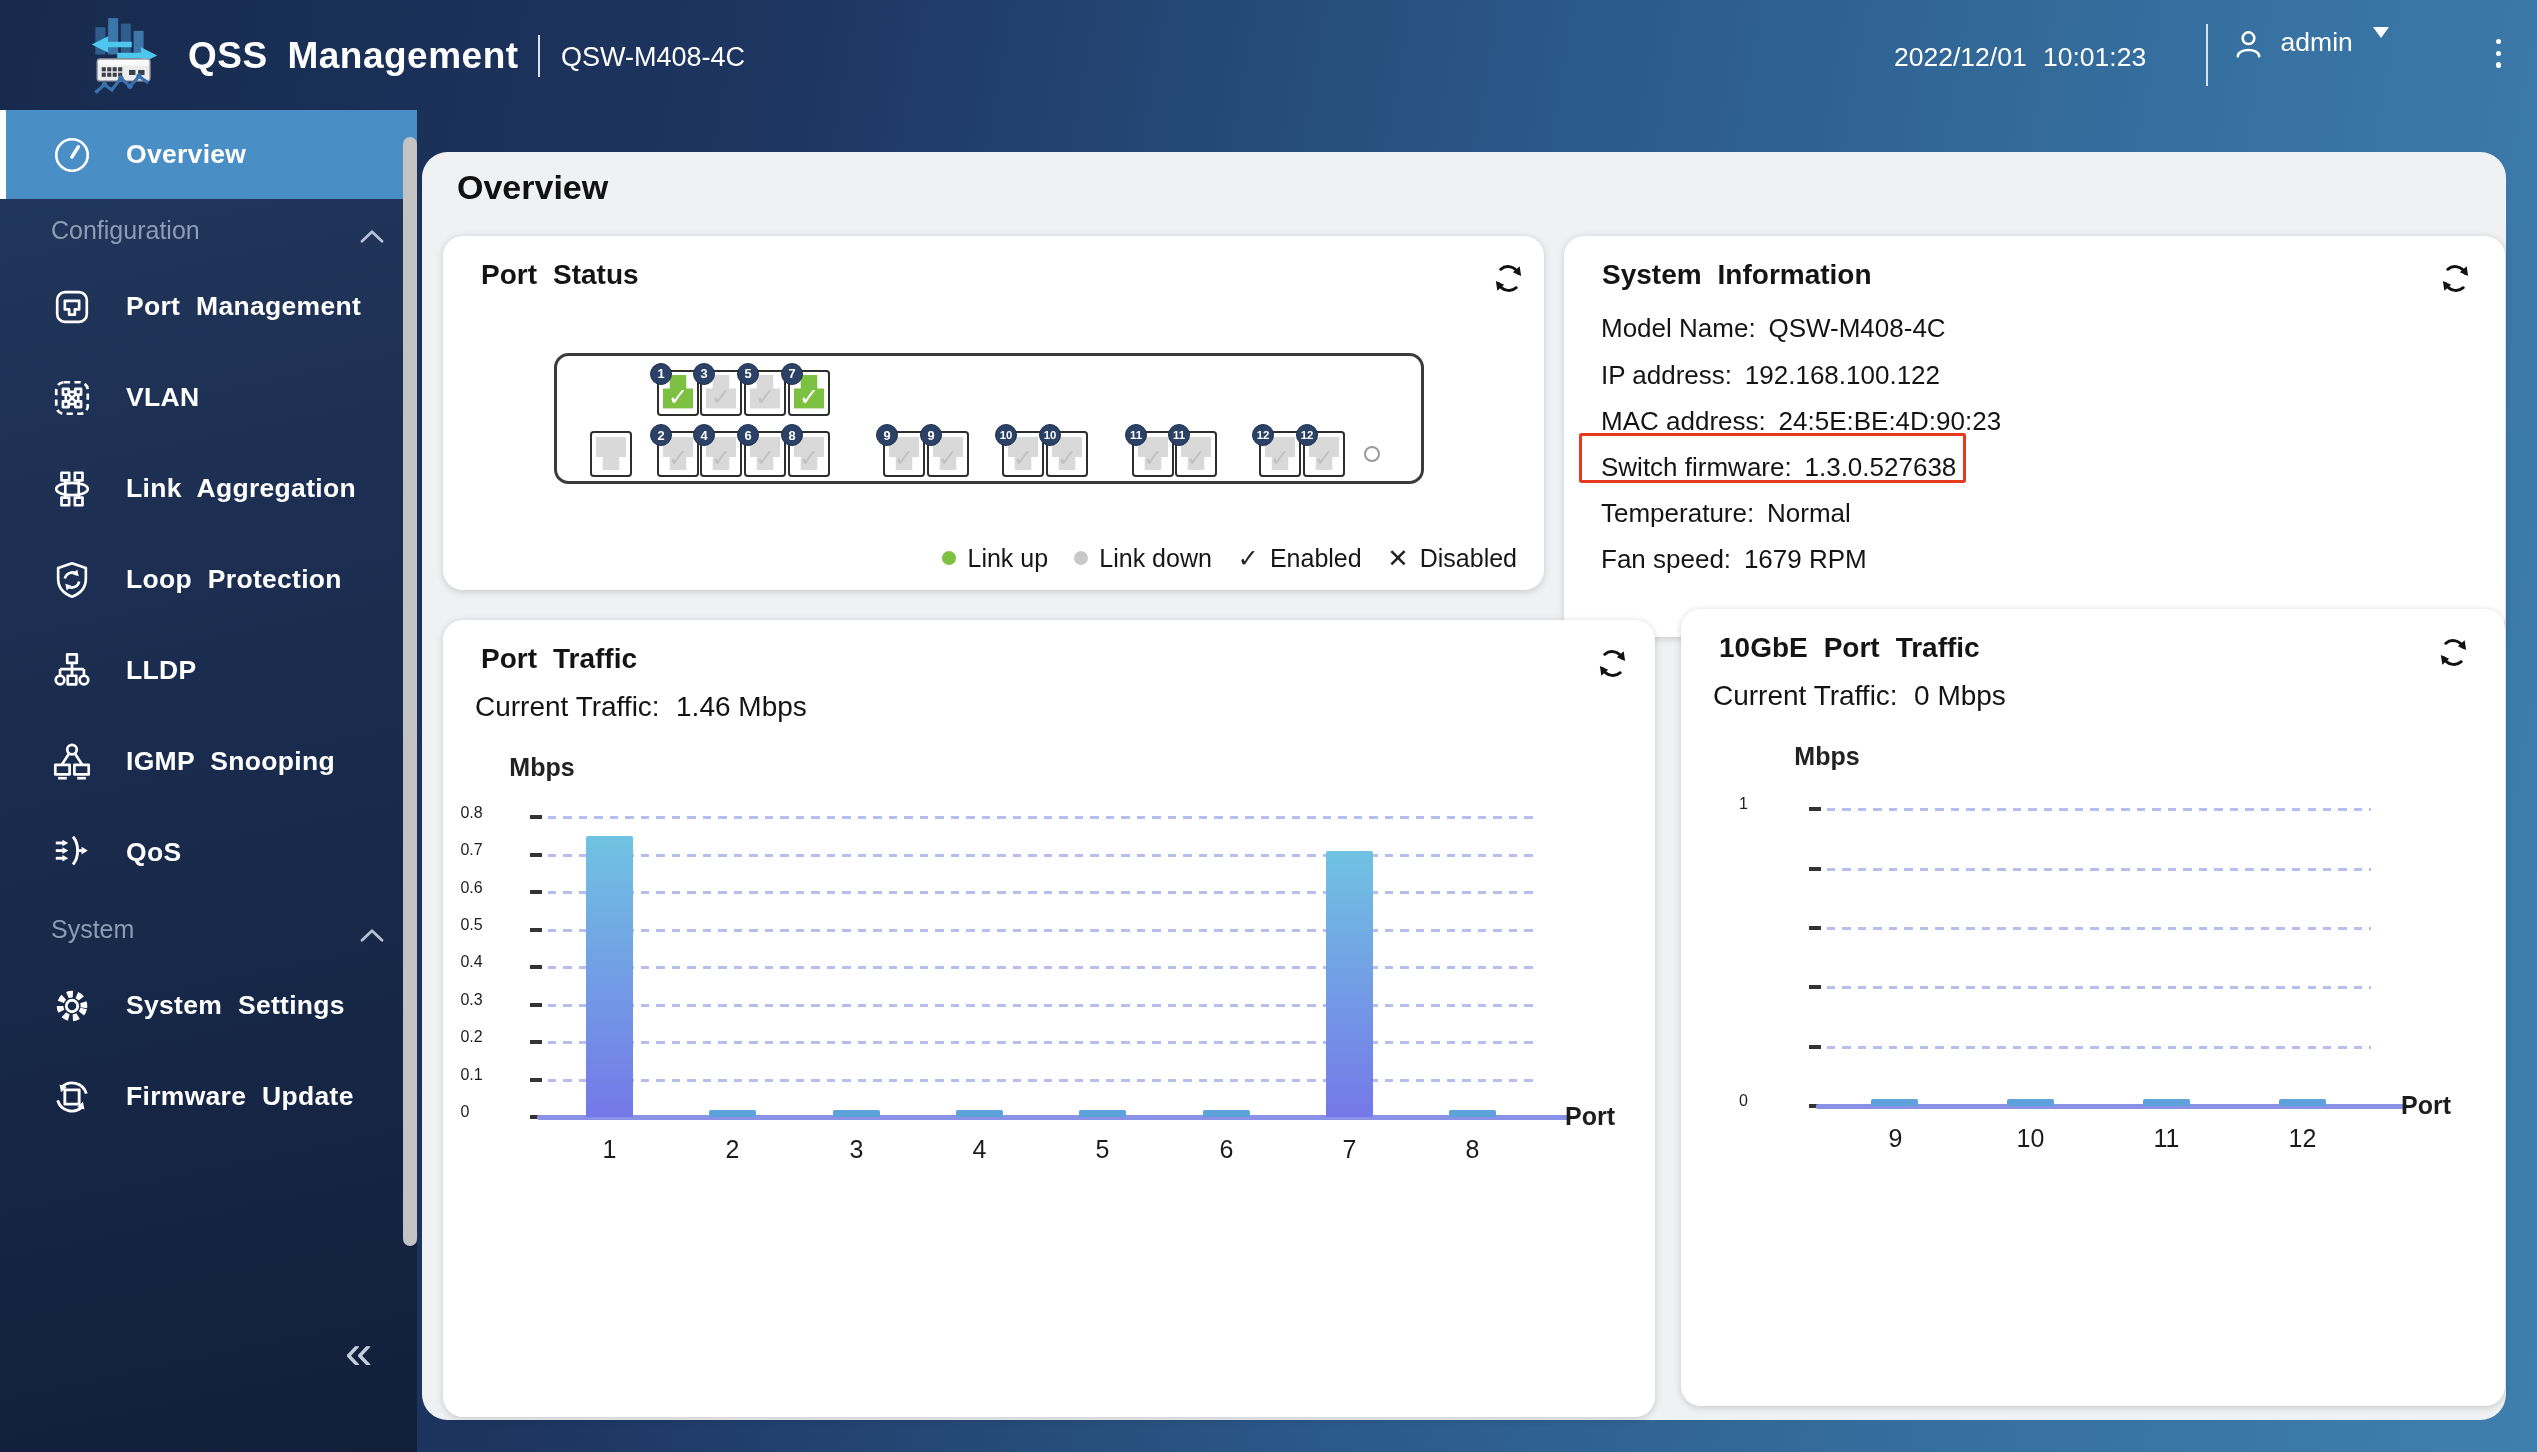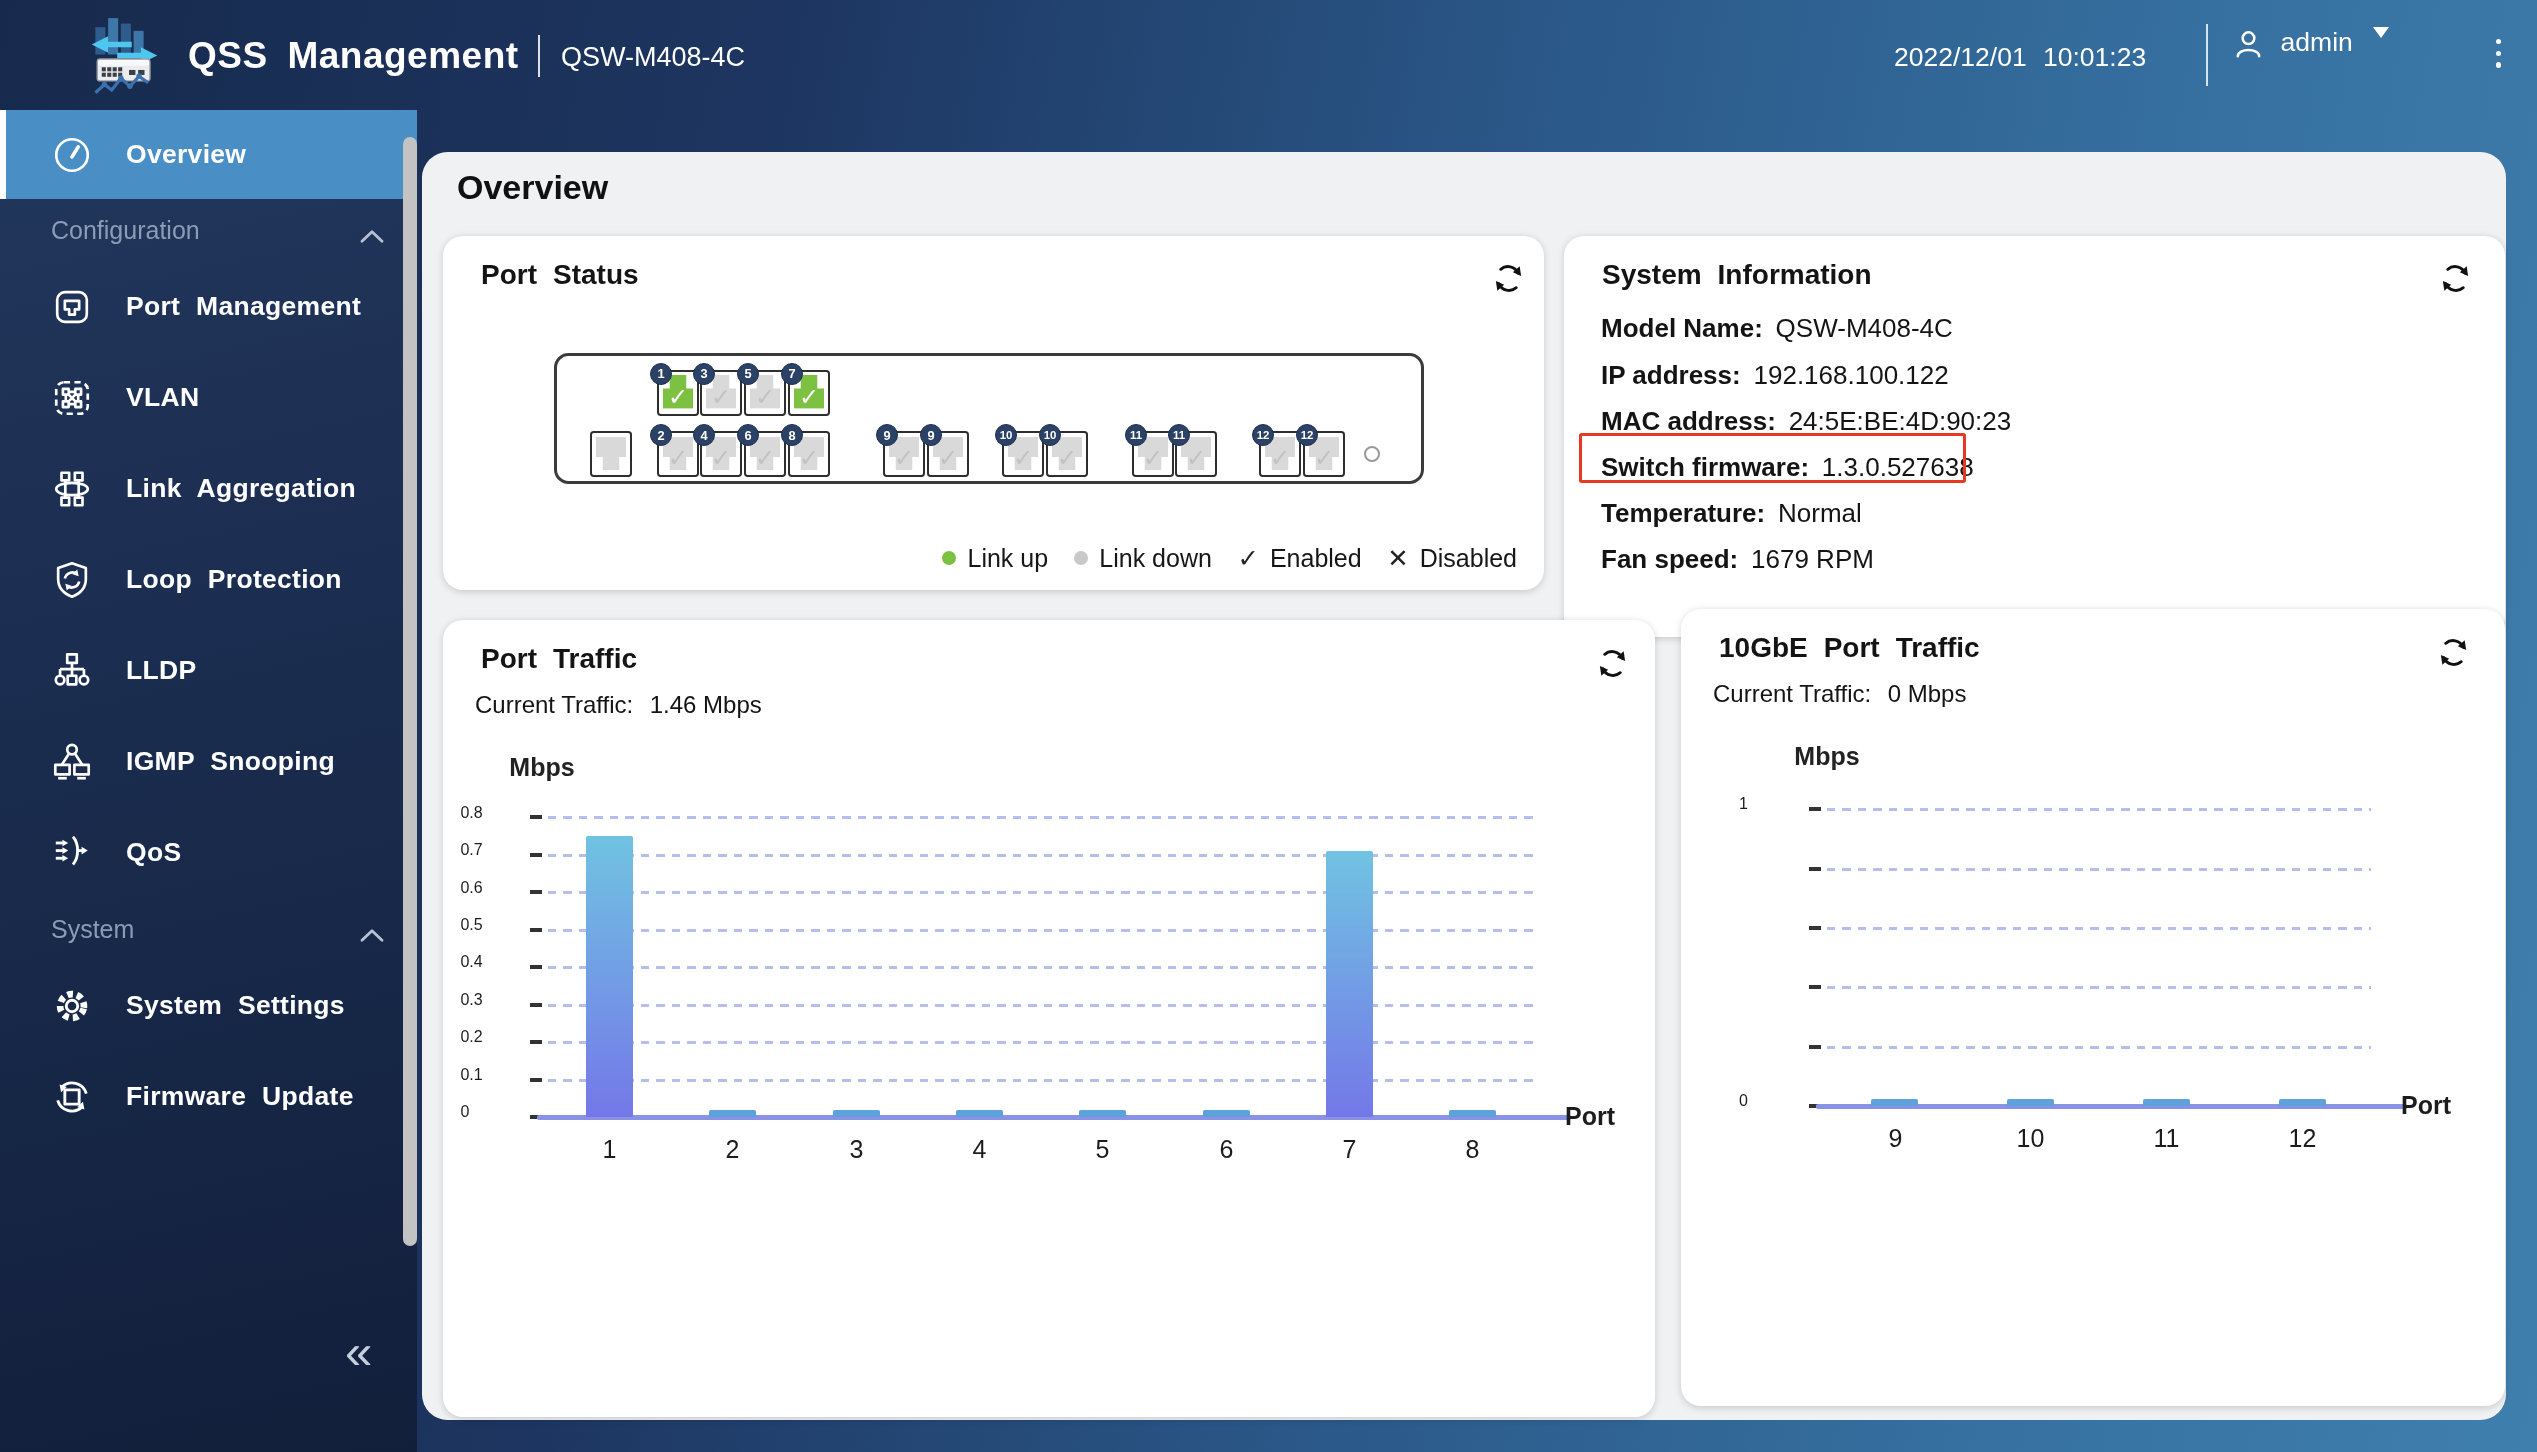--- a/index.html
+++ b/index.html
@@ -59,25 +59,25 @@
           font-size:12.8px;font-weight:bold;display:flex;align-items:center;justify-content:center;border:1.8px solid #1f3152}
   .pbadge.wide{font-size:11.4px}
   .reset-dot{position:absolute;left:807px;top:90px;width:16.4px;height:16.4px;border:2.7px solid #999;border-radius:50%}
   .legend{position:absolute;right:27px;top:307px;display:flex;align-items:center;gap:25.6px}
   .legend .li{display:flex;align-items:center;gap:11px;font-size:25px;color:#161616}
   .legend .dot{width:14.6px;height:14.6px;border-radius:50%}
   .legend .glyph{font-size:25.6px;color:#222}
 
   
   .sysrow{position:absolute;left:37px;height:46px;display:flex;align-items:center;font-size:26px;color:#141414}
-  .sysrow .lbl{font-weight:bold;margin-right:12.8px}
+  .sysrow .lbl{font-weight:normal;margin-right:12.8px}
   .hlbox{position:absolute;left:14.6px;top:197px;width:387px;height:50px;border:3.7px solid #e6391f;border-radius:2.7px;pointer-events:none}
 
   
-  .current{position:absolute;left:32px;top:71px;font-size:24px;color:#141414;display:flex;gap:16.4px}
+  .current{position:absolute;left:32px;top:71px;font-size:28px;color:#141414;display:flex;gap:16.4px}
   .plot{position:absolute;left:0;top:0;right:0;bottom:0;pointer-events:none}
   .gridline{position:absolute;height:2.7px;
             background:repeating-linear-gradient(90deg,#b5beee 0 8.2px,transparent 8.2px 15.5px)}
   .axisline{position:absolute;height:4.6px;background:#8a92e8;border-radius:1.8px}
   .ytick{position:absolute;width:64px;text-align:left;font-size:16px;color:#1c1c1c}
   .tickdash{position:absolute;width:12px;height:3.7px;background:#333}
   .bar{position:absolute;background:linear-gradient(180deg,#70c3e2 0%,#7478e8 100%);border-radius:1.8px 1.8px 0 0}
   .bar.stub{background:#5ea2db;border-radius:1.8px 1.8px 0 0}
   .xtick{position:absolute;width:73px;text-align:center;font-size:25px;color:#1c1c1c}
   .axis-name{position:absolute;font-size:25px;font-weight:bold;color:#1c1c1c}

